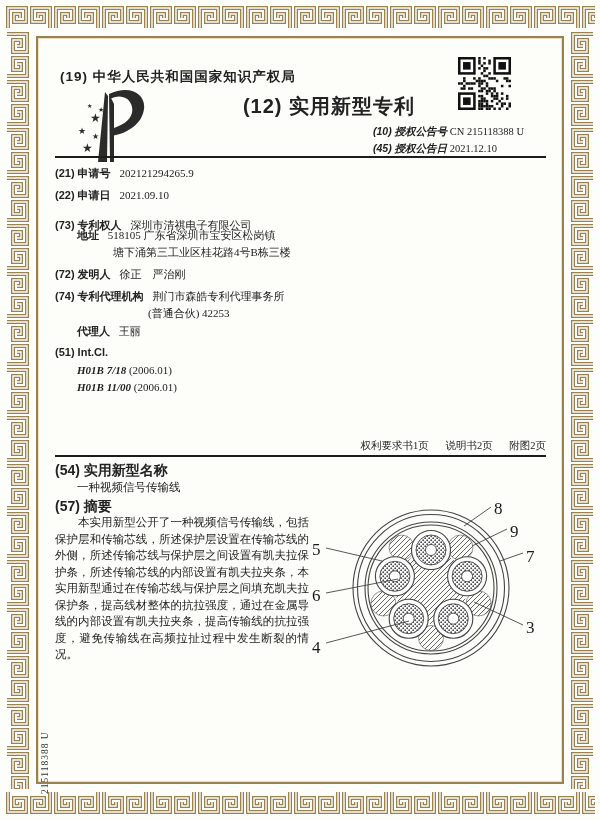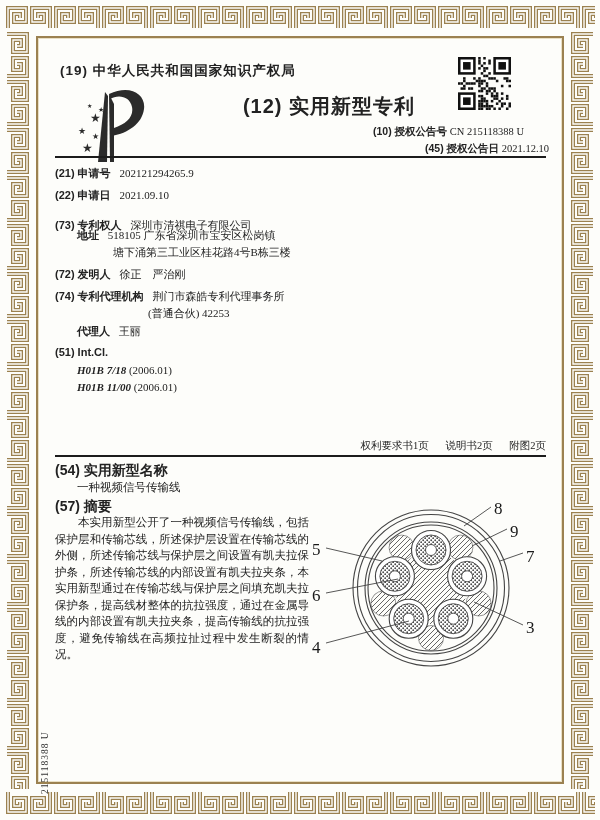--- a/index.html
+++ b/index.html
@@ -14,29 +14,29 @@
   .band-bottom{left:5px; bottom:5px; right:5px; height:26px; transform:scaleY(-1);}
   .band-left{left:5px; top:31px; bottom:31px; width:26px; flex-direction:column;}
   .band-right{right:5px; top:31px; bottom:31px; width:26px; flex-direction:column; transform:scaleX(-1);}
   .band svg{flex:0 0 auto;}
   .inner-frame{
     position:absolute; left:36px; top:36px; right:36px; bottom:36px;
     border:2px solid #9b8150; box-shadow:inset 0 0 0 1px #e9dfc4;
     pointer-events:none;
   }
   
-  .office-line{position:absolute; left:60px; top:62px; font-family:"Liberation Sans",sans-serif;
+  .office-line{position:absolute; left:60px; top:68px; font-family:"Liberation Sans",sans-serif;
     font-weight:bold; font-size:13.5px; letter-spacing:1px;}
   .doc-type{position:absolute; left:175px; top:93px; width:240px; text-align:right;
     font-family:"Liberation Sans",sans-serif; font-weight:bold; font-size:20px; letter-spacing:1px;}
   .logo{position:absolute; left:62px; top:86px;}
   .qr{position:absolute; left:458px; top:57px;}
   .hdr-right{position:absolute; left:373px; width:176px; font-size:10.5px; white-space:nowrap;}
-  .hdr-right .lbl{font-family:"Liberation Sans",sans-serif; font-weight:bold;}
-  .hr-10{top:125px;} .hr-45{top:142px;text-align:right;}
+  .hdr-right .lbl{font-family:"Liberation Sans",sans-serif; font-weight:bold;font-style:italic;}
+  .hr-10{top:125px;} .hr-45{top:142px;}
   .rule{position:absolute; left:55px; width:491px; height:2px; background:#1c1c1c;}
   .rule1{top:156px;} .rule2{top:455px;}
   
   .row{position:absolute; left:55px; font-size:11px; white-space:nowrap;}
   .row .lbl{font-family:"Liberation Sans",sans-serif; font-weight:bold; margin-right:6px;}
   .row .sub{font-family:"Liberation Sans",sans-serif; font-weight:bold; margin-right:6px;}
   .row .val{font-family:"Liberation Serif",serif;}
   .indent1{left:77px;} .indent2{left:113px;} .indent3{left:148px;}
   .intcl-code{font-weight:bold; font-style:italic; font-family:"Liberation Serif",serif;text-align:center;}
   .pages-info{position:absolute; left:240px; top:439px; width:306px; text-align:right; font-size:10.5px;}

